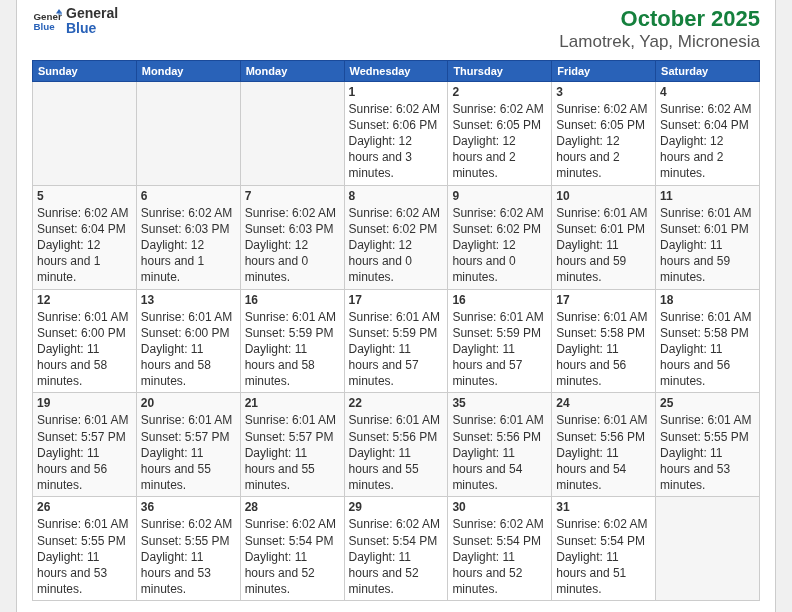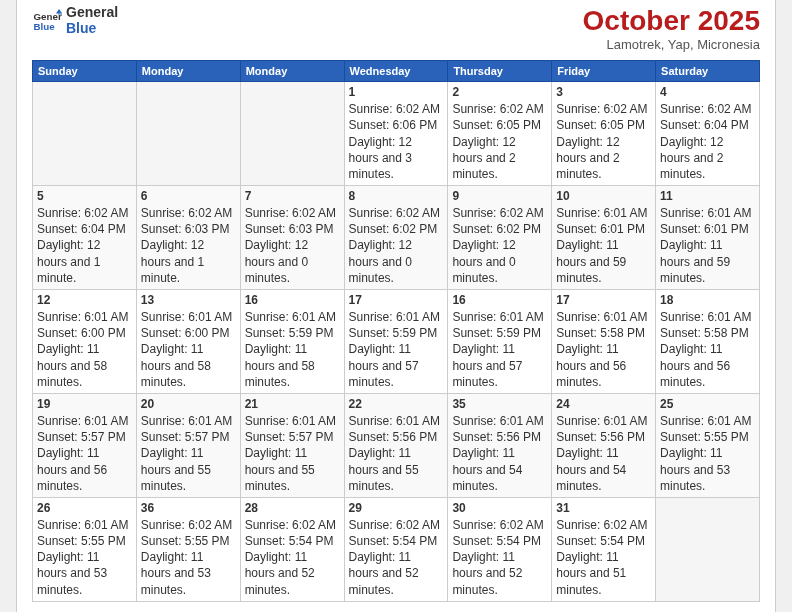--- a/index.html
+++ b/index.html
@@ -31,26 +31,26 @@
       gap: 4px;
     }
     .logo-icon {
       width: 30px;
       height: 28px;
     }
     .title-block {
       text-align: right;
     }
     .month-title {
-      font-size: 28px;
+      font-size: 22px;
       font-weight: bold;
-      color: #b91c1c;
+      color: #15803d;
     }
     .location {
-      font-size: 13px;
+      font-size: 17px;
       color: #555;
     }
     .calendar-grid {
       width: 100%;
       border-collapse: collapse;
     }
     .calendar-grid th {
       background: #2962b8;
       color: white;
       text-align: left;

